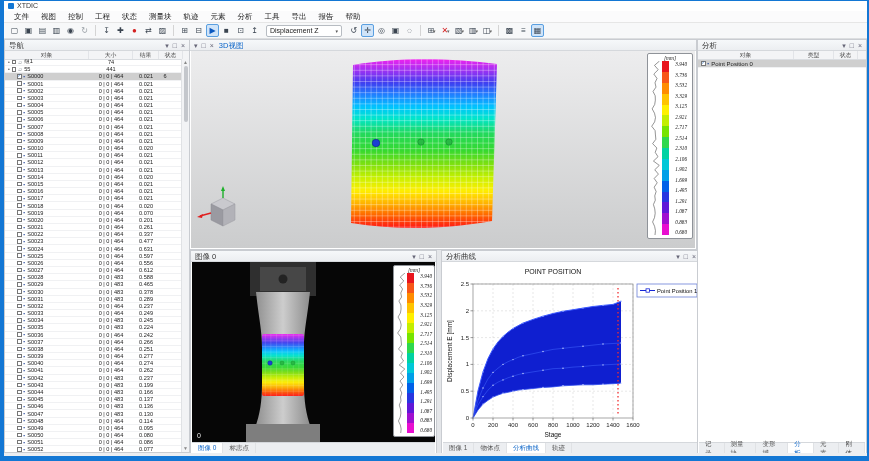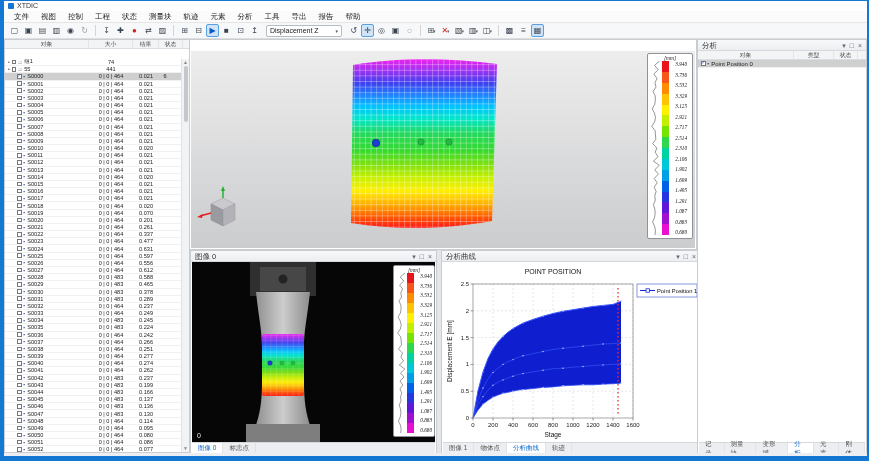--- a/index.html
+++ b/index.html
@@ -216,20 +216,28 @@
       <span>≡</span>
     </div>
     <div class="tbtn active">
       <span>▦</span>
     </div>
   </div>
 
 <div id="dock" class="abs">
 
   <div id="nav-panel" class="panel">
+    <div class="hdr">
+      <span class="ttl">导航</span>
+      <span class="ctrls">
+          <span>▾</span>
+          <span>□</span>
+          <span>×</span>
+        </span>
+    </div>
     <div class="colhdr" id="nav-colhdr">
         <div style="width: 84px;">对象</div>
         <div style="width: 44px;">大小</div>
         <div style="width: 26px;">结果</div>
         <div style="width: 24px;">状态</div>
       </div>
     <div id="nav-rows">
         <div class="nrow">
           <div class="c-name" style="padding-left: 3px;">
             <span class="bullet">•</span>
@@ -784,20 +792,28 @@
         </div>
       </div>
     <div id="nav-scroll">
         <div class="sarr">▲</div>
         <div class="thumb"></div>
         <div class="sarr bot">▼</div>
       </div>
   </div>
 
   <div id="view3d-panel" class="panel">
+    <div class="hdr">
+      <span class="ctrls lead">
+          <span>▾</span>
+          <span>□</span>
+          <span>×</span>
+        </span>
+      <span class="ttl active">3D视图</span>
+    </div>
     <div id="view3d-content">
       <svg class="abs" style="left:6px;top:135px" width="44" height="48" viewBox="0 0 44 48">
         <polygon points="14,18 26,12 38,18 26,24" fill="#c9c9ce" stroke="#9a9aa0" stroke-width="0.5"></polygon>
         <polygon points="14,18 26,24 26,40 14,34" fill="#9a9aa1" stroke="#8a8a90" stroke-width="0.5"></polygon>
         <polygon points="26,24 38,18 38,34 26,40" fill="#b2b2b8" stroke="#9a9aa0" stroke-width="0.5"></polygon>
         <line x1="14" y1="27" x2="3" y2="30" stroke="#e02020" stroke-width="1.4"></line>
         <polygon points="0,31 6,28 5,32" fill="#e02020"></polygon>
         <line x1="26" y1="12" x2="26" y2="3" stroke="#1db02a" stroke-width="1.4"></line>
         <polygon points="26,0 24,5 28,5" fill="#1db02a"></polygon>
       </svg>

